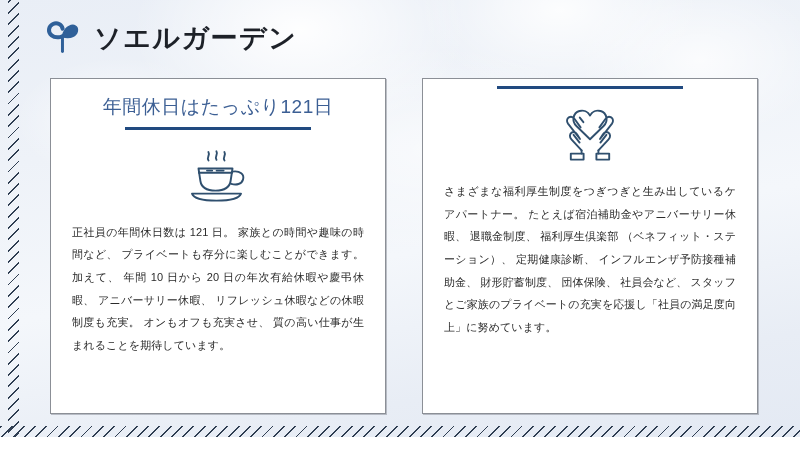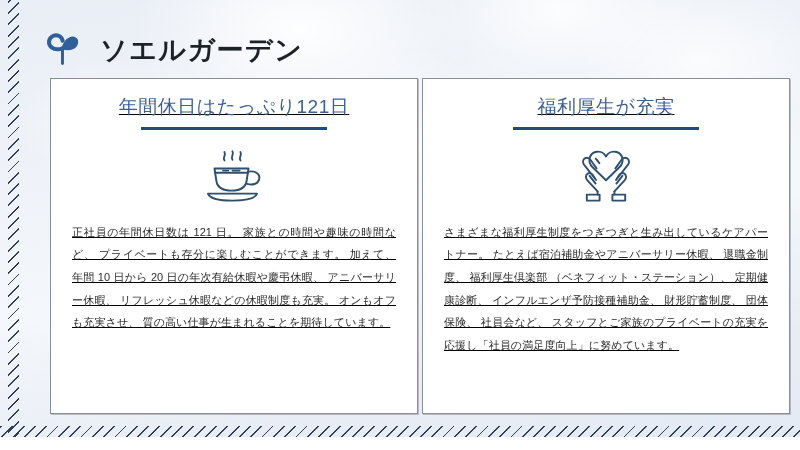--- a/index.html
+++ b/index.html
@@ -55,51 +55,50 @@
       -45deg,
       #2f3e52 0px, #2f3e52 1.3px,
       rgba(0,0,0,0) 1.3px, rgba(0,0,0,0) 8px
     );
   }
 
   
   .brand {
     position: absolute;
     left: 42px;
-    top: 29px;
+    top: 17px;
     display: flex;
     align-items: center;
-    gap: 16px;
+    gap: 10px;
   }
   .brand-mark {
     width: 42px;
     height: 42px;
     flex: 0 0 auto;
     display: block;
   }
   .brand-name {
     font-size: 27px;
     font-weight: 700;
     letter-spacing: 1.5px;
     color: #1d2128;
     white-space: nowrap;
     line-height: 1;
   }
 
   
   .card {
     position: absolute;
     top: 78px;
-    width: 368px;
+    width: 336px;
     height: 336px;
     box-sizing: border-box;
     background: #ffffff;
     border: 1px solid #8b8f96;
     box-shadow: 1px 1px 0 rgba(120,125,135,0.45);
-    text-decoration: underline;
   }
   .card-left  { left: 50px;  }
   .card-right { left: 422px; }
 
   .card-title {
     margin: 0;
     padding: 16px 10px 0;
     text-align: center;
     font-size: 19px;
     font-weight: 400;
@@ -202,21 +201,20 @@
                    C 56.4 54.4 48.6 56.6 33.5 56.6
                    C 18.4 56.6 10.6 54.4 9.0 49.6 Z"></path>
         </g>
       </svg>
     </div>
 
     <p class="card-body">正社員の年間休日数は 121 日。 家族との時間や趣味の時間など、 プライベートも存分に楽しむことができます。 加えて、 年間 10 日から 20 日の年次有給休暇や慶弔休暇、 アニバーサリー休暇、 リフレッシュ休暇などの休暇制度も充実。 オンもオフも充実させ、 質の高い仕事が生まれることを期待しています。</p>
   </section>
 
   <section class="card card-right">
-    <h2 class="card-title">福利厚生が充実</h2>
     <div class="title-rule"></div>
 
     <div class="card-icon">
       <svg width="74" height="62" viewBox="0 0 74 62" aria-hidden="true">
         <g fill="none" stroke="#2f4f6e" stroke-width="1.9" stroke-linecap="round" stroke-linejoin="round">
 
           <path d="M37.0 36.2
                    L 23.4 23.0
                    C 18.4 18.0 20.0 10.0 26.4 8.0
                    C 30.6 6.7 34.8 8.6 37.0 12.4

